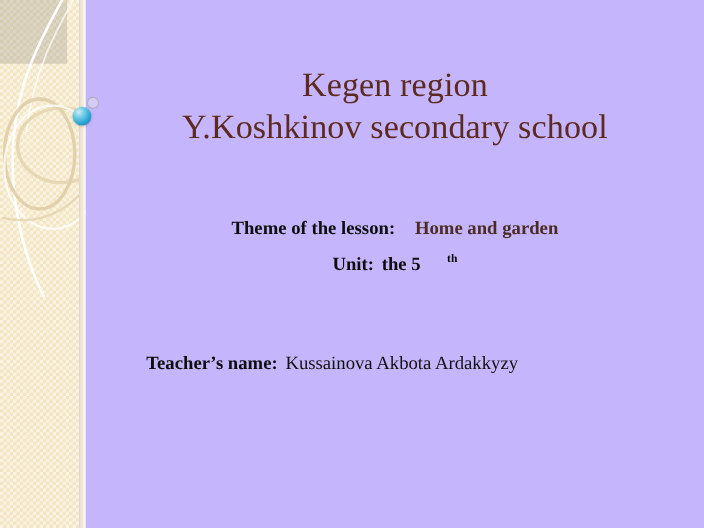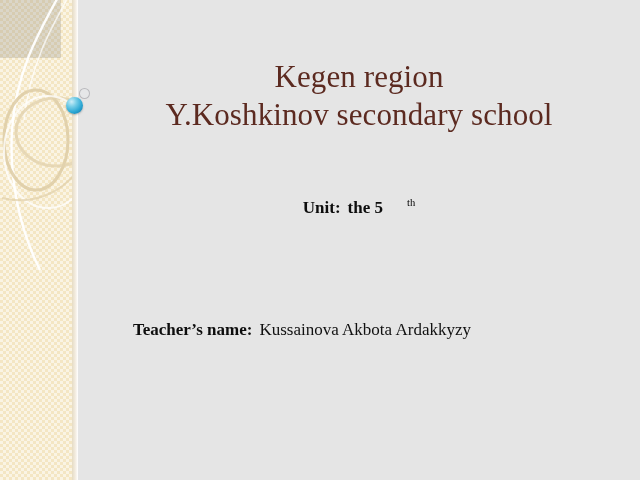--- a/index.html
+++ b/index.html
@@ -11,21 +11,21 @@
     height: 480px;
     background: #ffffff;
     font-family: "Liberation Serif", "DejaVu Serif", serif;
     overflow: hidden;
   }
 
   #slide {
     position: relative;
     width: 640px;
     height: 480px;
-    background: #e5e5e5;
+    background: #c4b5fd;
     overflow: hidden;
   }
 
   
   .sidebar {
     position: absolute;
     left: 0;
     top: 0;
     width: 78px;
     height: 480px;
@@ -142,21 +142,21 @@
   .val-name {
     font-weight: normal;
     color: #111111;
   }
   .gap-sm { display: inline-block; width: 7px; }
   .gap-md { display: inline-block; width: 18px; }
   sup.ord {
     font-size: 0.62em;
     vertical-align: super;
     line-height: 0;
-    font-weight: normal;
+    font-weight: bold;
     margin-left: 24px;
   }
 
   .teacher-line {
     position: absolute;
     left: 0;
     top: 318px;
     width: 448px;
     text-align: center;
     font-size: 17px;
@@ -192,20 +192,23 @@
   <div class="content">
 
     <div class="title-block">
       <span class="title-line">Kegen region</span>
       <span class="title-line">Y.Koshkinov secondary school</span>
     </div>
 
     <div class="body-block">
 
 
+      <span class="body-line">
+        <span class="lbl">Theme of the lesson:</span><span class="gap-md"></span><span class="val-accent">Home and garden</span>
+      </span>
 
       <span class="body-line">
         <span class="lbl">Unit:</span><span class="gap-sm"></span><span class="val-plain">the 5</span><sup class="ord">th</sup>
       </span>
 
     </div>
 
     <div class="teacher-line">
       <span class="lbl">Teacher’s name:</span><span class="gap-sm"></span><span class="val-name">Kussainova  Akbota  Ardakkyzy</span>
     </div>

